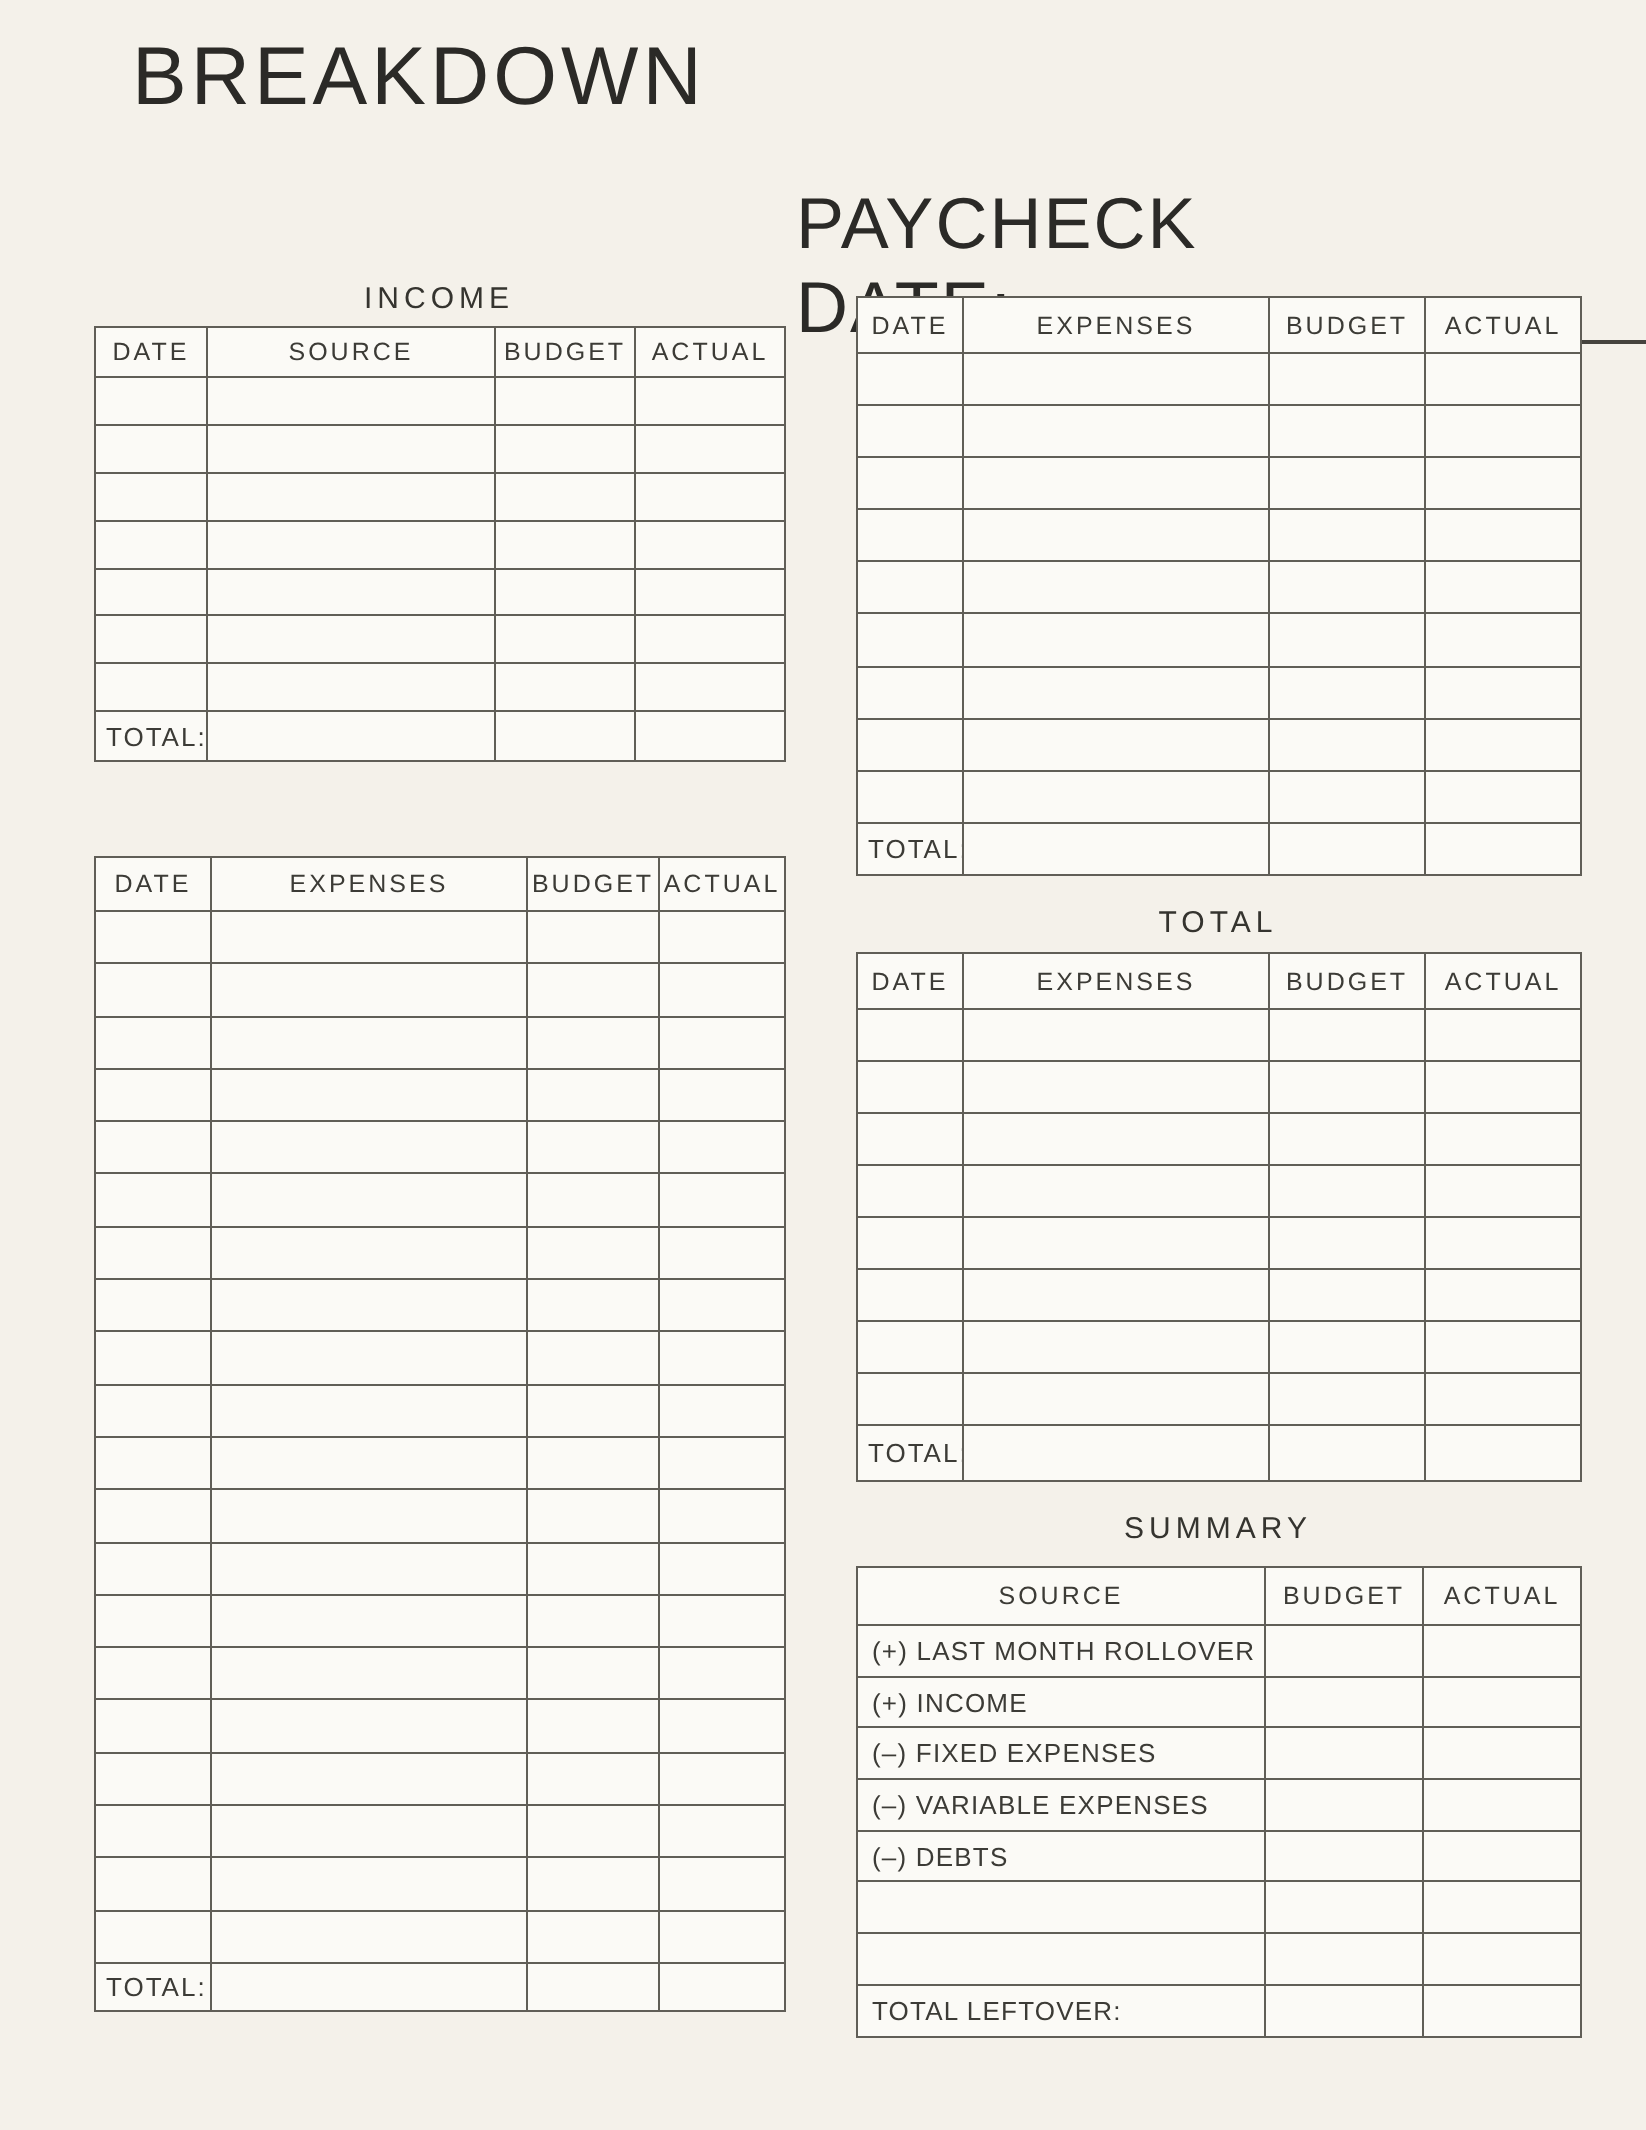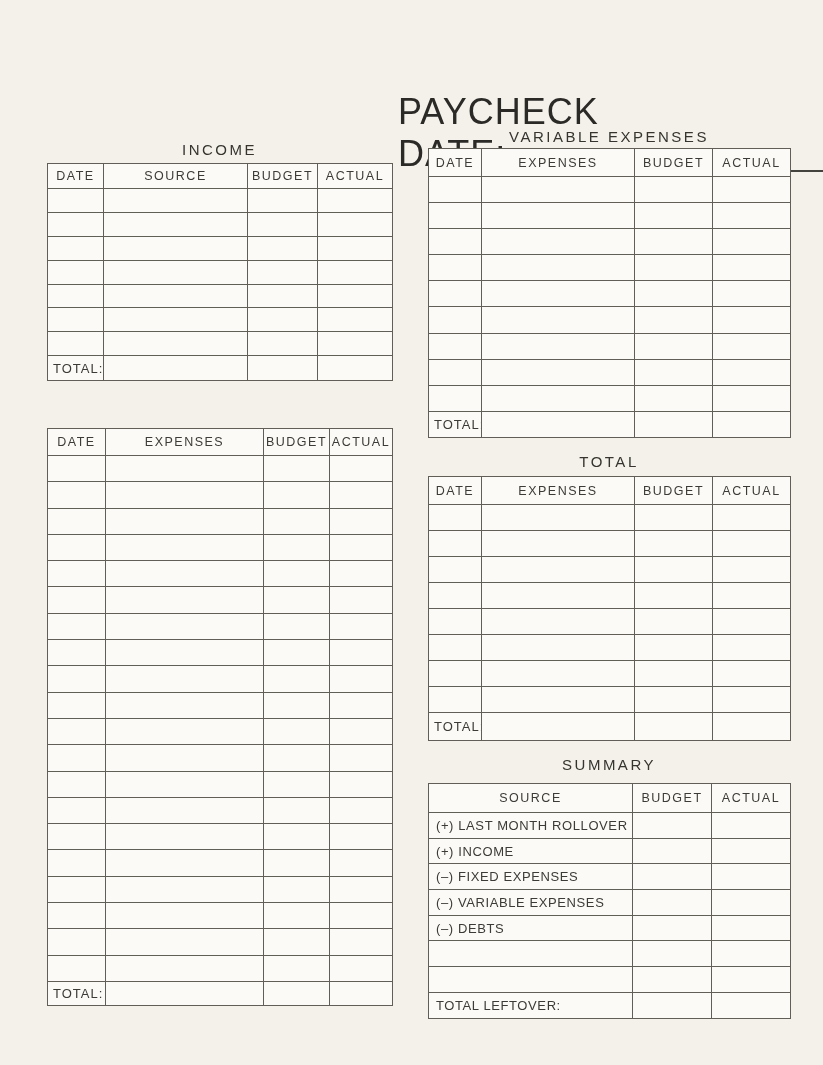--- a/index.html
+++ b/index.html
@@ -44,20 +44,21 @@
     text-align:left; padding-left:5px; letter-spacing:1px; color:#3c3b36;
   }
   #summary-table td.lbl{letter-spacing:0.6px; padding-left:7px;}
 </style>
 </head>
 <body>
 
 <div class="page">
 
   <div class="title">
+    <div>BREAKDOWN</div>
   </div>
 
   <div class="paydate">
     <span>PAYCHECK DATE:</span>
     <span class="blank"></span>
   </div>
 
   <div class="sec-heading" style="left:47px; top:141px; width:345px;">INCOME</div>
   <table class="grid" id="income-table" style="left:47px; top:163px; width:345px;">
       <colgroup>
@@ -264,21 +265,20 @@
         </tr>
         <tr style="height: 24px;">
           <td class="lbl">TOTAL:</td>
           <td></td>
           <td></td>
           <td></td>
         </tr>
       </tbody>
     </table>
 
-  <div class="sec-heading" style="left:428px; top:128px; width:362px;">VARIABLE EXPENSES</div>
   <table class="grid" id="variable-table" style="left:428px; top:148px; width:362px;">
       <colgroup>
         <col style="width: 53px;">
         <col style="width: 153px;">
         <col style="width: 78px;">
         <col style="width: 78px;">
       </colgroup>
       <thead>
         <tr style="height: 28px;">
           <th>DATE</th>

